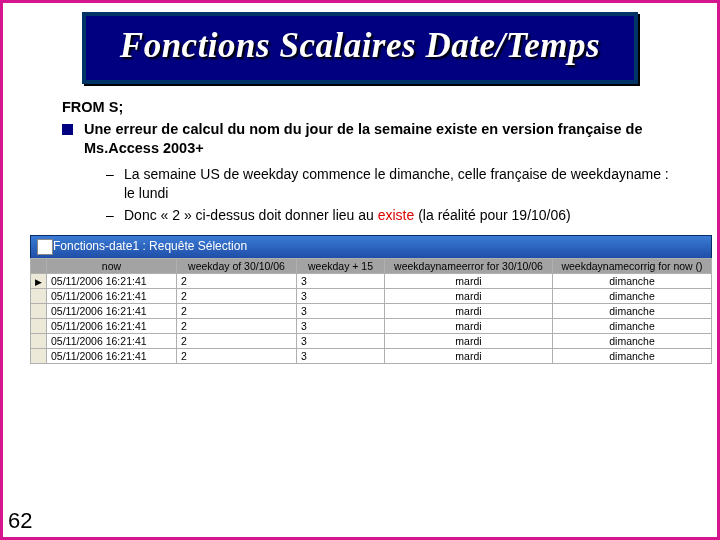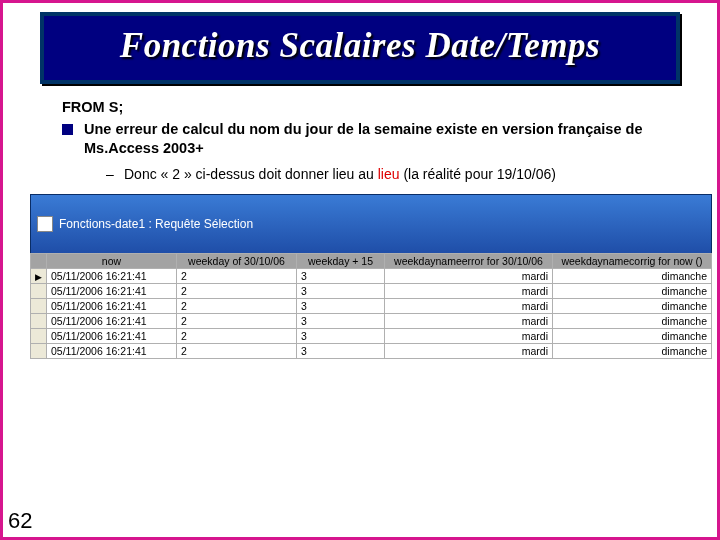--- a/index.html
+++ b/index.html
@@ -1,54 +1,55 @@
 <!DOCTYPE html>
 <html><head>
 <meta charset="utf-8">
 <style>
 html,body{margin:0;padding:0}
 body{width:720px;height:540px;background:#fff;font-family:Arial,Helvetica,sans-serif;position:relative;overflow:hidden}
 .frame{position:absolute;inset:0;border:3px solid #d6168e;box-sizing:border-box}
-.title-box{margin:12px auto 0;width:640px;border:4px solid #036;background:#000080;padding:10px 8px 14px;box-sizing:border-box;box-shadow:2px 2px 0 #000}
+.title-box{margin:12px auto 0;width:556px;border:4px solid #036;background:#000080;padding:10px 8px 14px;box-sizing:border-box;box-shadow:2px 2px 0 #000}
 .title-box h1{margin:0;color:#fff;font-family:"Times New Roman",serif;font-style:italic;font-weight:700;font-size:35px;text-align:center;text-shadow:2px 2px 2px #000;letter-spacing:.5px}
 .content{margin:14px 38px 0 62px;font-size:14.5px;line-height:1.35;color:#000}
 .sql{font-weight:700}
 ul.bul{list-style:none;margin:0 0 0;padding:0}
 ul.bul>li{position:relative;padding-left:22px;font-weight:700;margin-top:2px}
 ul.bul>li::before{content:"";position:absolute;left:0;top:4px;width:11px;height:11px;background:#000080}
 ul.dash{list-style:none;margin:6px 0 0;padding:0}
 ul.dash>li{position:relative;padding-left:24px;margin-left:16px;font-weight:400;margin-top:4px;font-size:14px}
 ul.dash>li::before{content:"–";position:absolute;left:6px;top:0}
 .red{color:#d00}
 .shot{margin:10px 8px 0 30px}
-.winbar{background:#1f4ea8;background:linear-gradient(#3a7bd5,#1f4ea8);color:#fff;font-size:12px;padding:21px 6px;display:flex;align-items:center;gap:6px;border:1px solid #0a2d66;border-bottom:none}
+.winbar{background:#1f4ea8;background:linear-gradient(#3a7bd5,#1f4ea8);color:#fff;font-size:12px;padding:3px 6px;display:flex;align-items:flex-start;border:1px solid #0a2d66;border-bottom:none}
 .winbar .ico{width:14px;height:14px;background:#fff;border:1px solid #888;display:inline-block}
 table.grid{border-collapse:collapse;width:100%;font-size:10.5px;background:#fff;border:1px solid #808080;table-layout:fixed}
-table.grid th,table.grid td{border:1px solid #b0b0b0;padding:1px 4px;text-align:right;white-space:nowrap;overflow:hidden;text-overflow:clip}
+table.grid th,table.grid td{border:1px solid #b0b0b0;padding:1px 4px;text-align:center;white-space:nowrap;overflow:hidden;text-overflow:clip}
 table.grid th{background:#a3a3a3;font-weight:400;text-align:center}
 table.grid td.num,table.grid td.rt{text-align:left}
 table.grid td.sel{background:#ece9d8;width:14px}
 table.grid tr.first td.sel::before{content:"▶";font-size:9px;color:#000;display:inline-block}
 .pagenum{position:absolute;left:8px;bottom:6px;font-size:22px;font-family:Liberation Sans, sans-serif;color:#000}
 </style>
 </head>
 <body>
 
 <div class="frame"></div>
 
 <div class="title-box">
   <h1>Fonctions Scalaires Date/Temps</h1>
 </div>
 
 <div class="content">
   <div class="sql">FROM S;</div>
   <ul class="bul">
     <li><span>Une erreur de calcul du nom du jour de la semaine existe en version française de Ms.Access 2003+</span>
       <ul class="dash">
-        <li><span>Donc « 2 » ci-dessus doit donner lieu au </span><span class="red">lieu</span><span>  (la réalité pour 19/10/06)</span></li>
+        <li>La semaine US de weekday commence le dimanche, celle française de weekdayname : le lundi</li>
+        <li><span>Donc « 2 » ci-dessus doit donner lieu au </span><span class="red">existe</span><span>  (la réalité pour 19/10/06)</span></li>
       </ul>
     </li>
   </ul>
 </div>
 
 <div class="shot">
   <div class="winbar">
     <span class="ico"></span>
     <span>Fonctions-date1 : Requête Sélection</span>
   </div>

